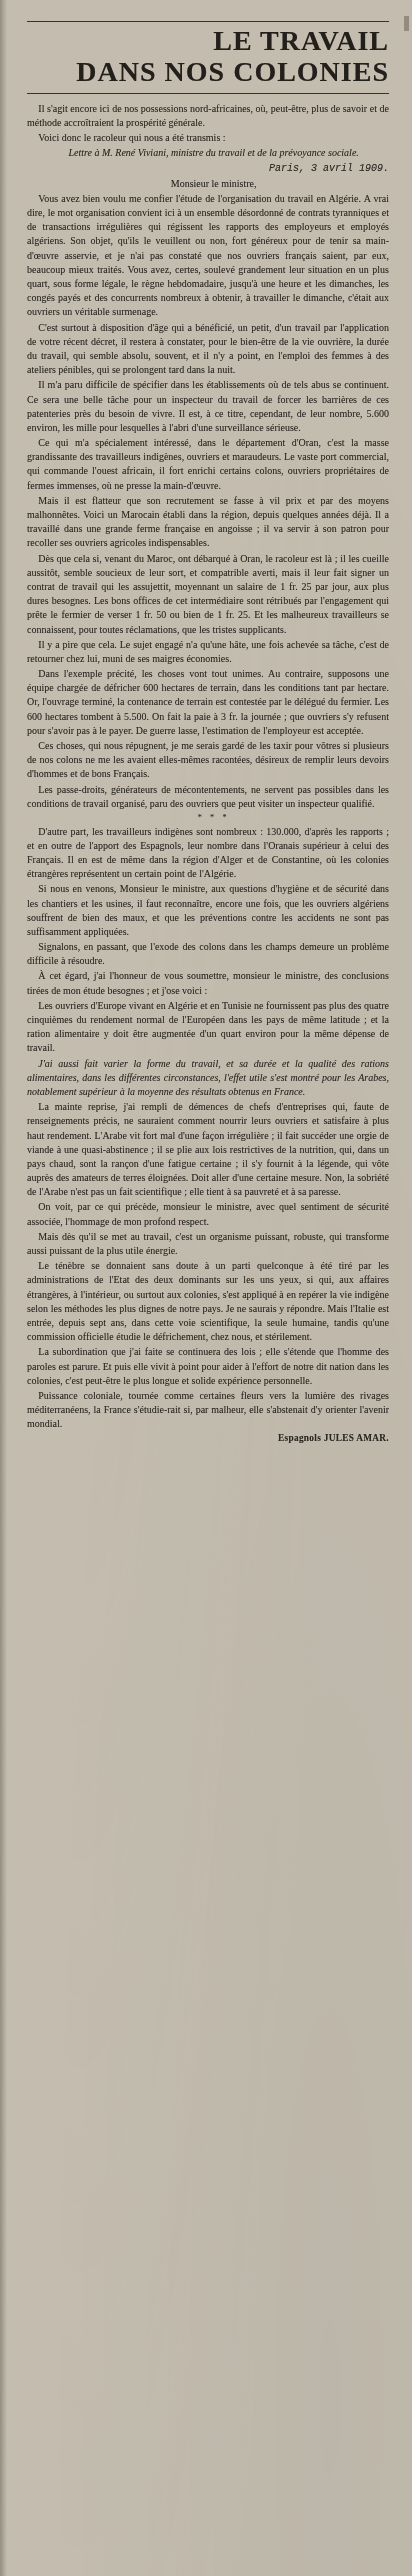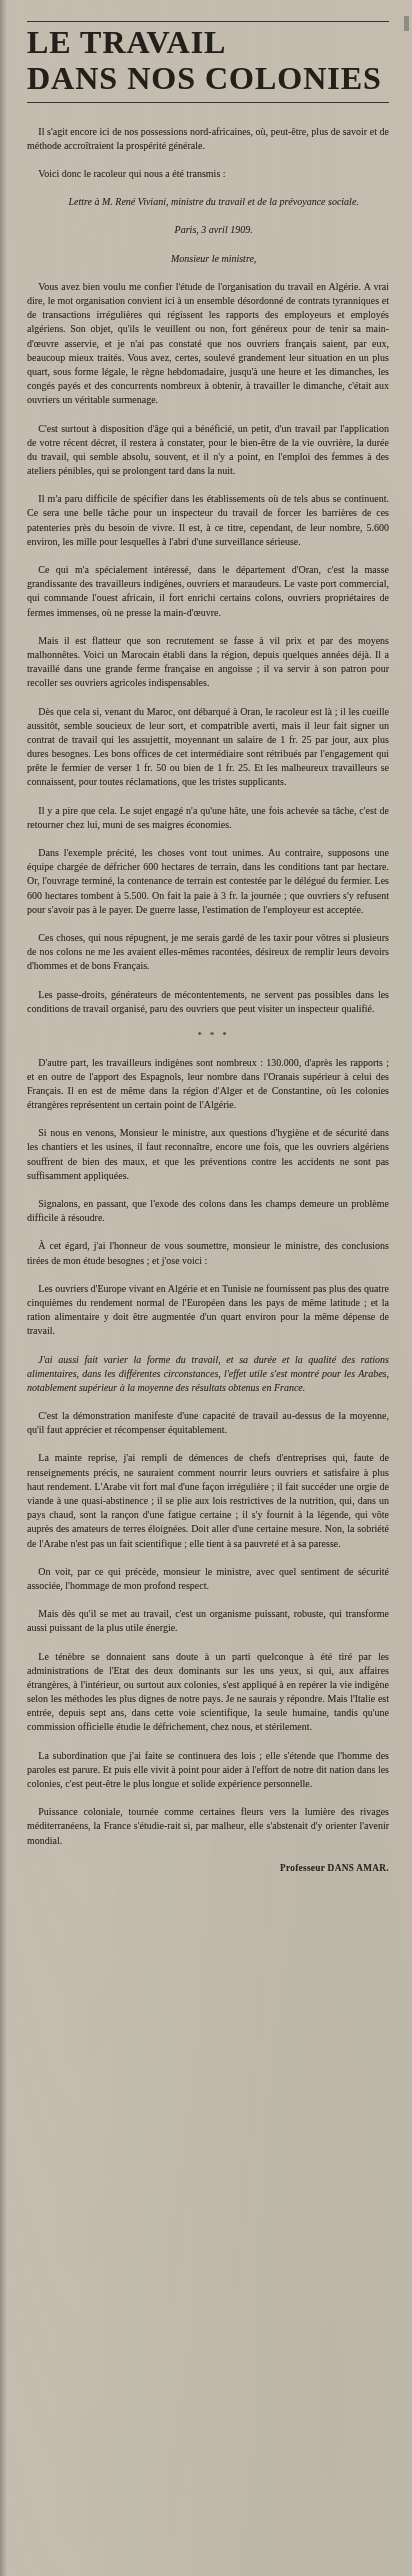--- a/index.html
+++ b/index.html
@@ -29,50 +29,50 @@
       radial-gradient(ellipse at 20% 10%, rgba(255,255,255,0.16), rgba(0,0,0,0) 55%),
       radial-gradient(ellipse at 80% 60%, rgba(0,0,0,0.05), rgba(0,0,0,0) 60%);
     mix-blend-mode: multiply;
     opacity: .7;
   }
   .rule-top {
     border-top: 1px solid #37322c;
     margin: 0 0 3.1px 0;
   }
   .headline {
-    text-align: left;
+    text-align: right;
     font-family: "Liberation Serif", serif;
     font-weight: bold;
     color: #231f1a;
     letter-spacing: 1px;
     line-height: 1.12;
-    font-size: 32px;
+    font-size: 28px;
     margin: 3.1px 0 1px 0;
     text-shadow: 0 0 0.5px rgba(0,0,0,.35);
   }
   .headline .l2 { display: block; }
   .rule-under {
     border-bottom: 1px solid #37322c;
     margin: 5.2px 0 8.2px 0;
   }
   .body-col {
     column-count: 1;
     text-align: justify;
     color: #2b2721;
     font-size: 10px;
     line-height: 1.42;
     text-shadow: 0 0 0.3px rgba(0,0,0,.25);
   }
   .body-col p {
-    margin: 14px 0 1px 0;
+    margin: 0 0 1px 0;
     text-indent: 11.3px;
     hyphens: auto;
   }
-  .center { text-align: center; text-indent: 0; font-style: italic; }
-  .right { text-align: center; text-indent: 0; }
+  .center { text-align: center; text-indent: 0; }
+  .right { text-align: right; text-indent: 0; font-family: Liberation Mono, monospace; }
   .ital { font-style: italic; }
   .sig {
     text-align: right;
     font-weight: bold;
     font-size: 9.3px;
     letter-spacing: 0.3px;
     margin-top: 5.2px;
     text-indent: 0;
   }
   .dinkus {
@@ -134,24 +134,23 @@
     <p>Dans l'exemple précité, les choses vont tout unimes. Au contraire, supposons une équipe chargée de défricher 600 hectares de terrain, dans les conditions tant par hectare. Or, l'ouvrage terminé, la contenance de terrain est contestée par le délégué du fermier. Les 600 hectares tombent à 5.500. On fait la paie à 3 fr. la journée ; que ouvriers s'y refusent pour s'avoir pas à le payer. De guerre lasse, l'estimation de l'employeur est acceptée.</p>
     <p>Ces choses, qui nous répugnent, je me serais gardé de les taxir pour vôtres si plusieurs de nos colons ne me les avaient elles-mêmes racontées, désireux de remplir leurs devoirs d'hommes et de bons Français.</p>
     <p>Les passe-droits, générateurs de mécontentements, ne servent pas possibles dans les conditions de travail organisé, paru des ouvriers que peut visiter un inspecteur qualifié.</p>
     <p class="dinkus">* * *</p>
     <p>D'autre part, les travailleurs indigènes sont nombreux : 130.000, d'après les rapports ; et en outre de l'apport des Espagnols, leur nombre dans l'Oranais supérieur à celui des Français. Il en est de même dans la région d'Alger et de Constantine, où les colonies étrangères représentent un certain point de l'Algérie.</p>
     <p>Si nous en venons, Monsieur le ministre, aux questions d'hygiène et de sécurité dans les chantiers et les usines, il faut reconnaître, encore une fois, que les ouvriers algériens souffrent de bien des maux, et que les préventions contre les accidents ne sont pas suffisamment appliquées.</p>
     <p>Signalons, en passant, que l'exode des colons dans les champs demeure un problème difficile à résoudre.</p>
     <p>À cet égard, j'ai l'honneur de vous soumettre, monsieur le ministre, des conclusions tirées de mon étude besognes ; et j'ose voici :</p>
     <p>Les ouvriers d'Europe vivant en Algérie et en Tunisie ne fournissent pas plus des quatre cinquièmes du rendement normal de l'Européen dans les pays de même latitude ; et la ration alimentaire y doit être augmentée d'un quart environ pour la même dépense de travail.</p>
     <p class="ital">J'ai aussi fait varier la forme du travail, et sa durée et la qualité des rations alimentaires, dans les différentes circonstances, l'effet utile s'est montré pour les Arabes, notablement supérieur à la moyenne des résultats obtenus en France.</p>
-    <p>C'est la démonstration manifeste d'une capacité de travail au-dessus de la moyenne, qu'il faut apprécier et récompenser équitablement.</p>
     <p>La mainte reprise, j'ai rempli de démences de chefs d'entreprises qui, faute de renseignements précis, ne sauraient comment nourrir leurs ouvriers et satisfaire à plus haut rendement. L'Arabe vit fort mal d'une façon irrégulière ; il fait succéder une orgie de viande à une quasi-abstinence ; il se plie aux lois restrictives de la nutrition, qui, dans un pays chaud, sont la rançon d'une fatigue certaine ; il s'y fournit à la légende, qui vôte auprès des amateurs de terres éloignées. Doit aller d'une certaine mesure. Non, la sobriété de l'Arabe n'est pas un fait scientifique ; elle tient à sa pauvreté et à sa paresse.</p>
     <p>On voit, par ce qui précède, monsieur le ministre, avec quel sentiment de sécurité associée, l'hommage de mon profond respect.</p>
     <p>Mais dès qu'il se met au travail, c'est un organisme puissant, robuste, qui transforme aussi puissant de la plus utile énergie.</p>
     <p>Le ténèbre se donnaient sans doute à un parti quelconque à été tiré par les administrations de l'Etat des deux dominants sur les uns yeux, si qui, aux affaires étrangères, à l'intérieur, ou surtout aux colonies, s'est appliqué à en repérer la vie indigène selon les méthodes les plus dignes de notre pays. Je ne saurais y répondre. Mais l'Italie est entrée, depuis sept ans, dans cette voie scientifique, la seule humaine, tandis qu'une commission officielle étudie le défrichement, chez nous, et stérilement.</p>
     <p>La subordination que j'ai faite se continuera des lois ; elle s'étende que l'homme des paroles est parure. Et puis elle vivit à point pour aider à l'effort de notre dit nation dans les colonies, c'est peut-être le plus longue et solide expérience personnelle.</p>
     <p>Puissance coloniale, tournée comme certaines fleurs vers la lumière des rivages méditerranéens, la France s'étudie-rait si, par malheur, elle s'abstenait d'y orienter l'avenir mondial.</p>
     <p></p>
-    <p class="sig">Professeur DANS AMAR.</p>
+    <p class="sig">Espagnols JULES AMAR.</p>
   </div>
 </div>
 
 
 </body></html>

